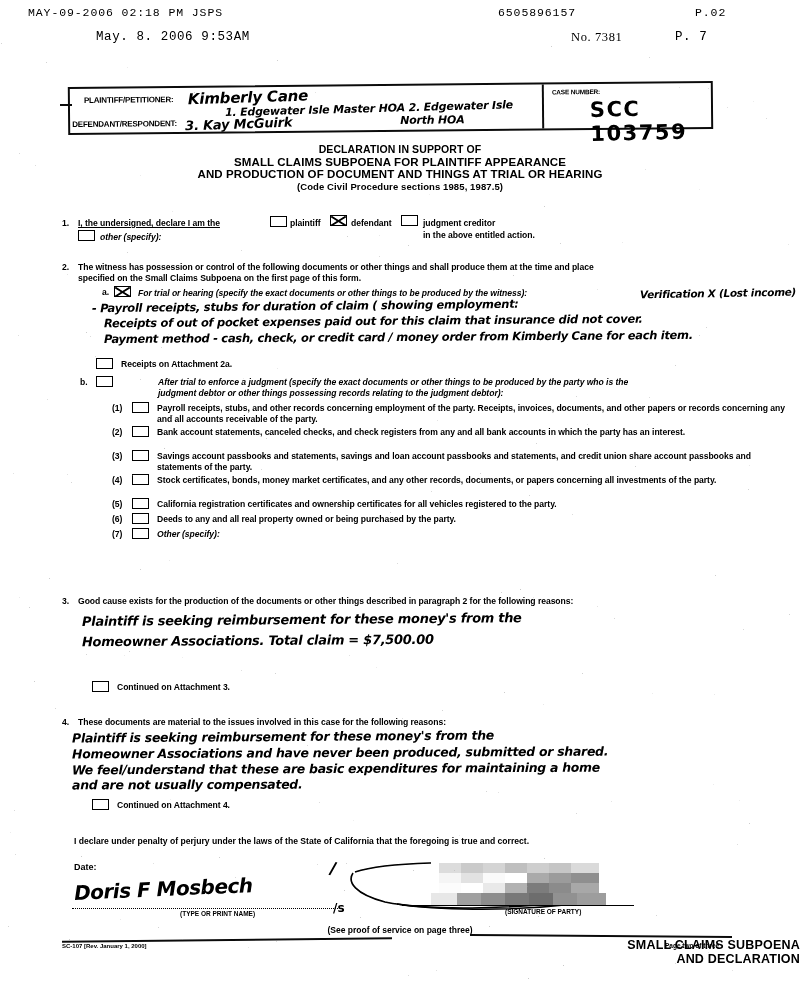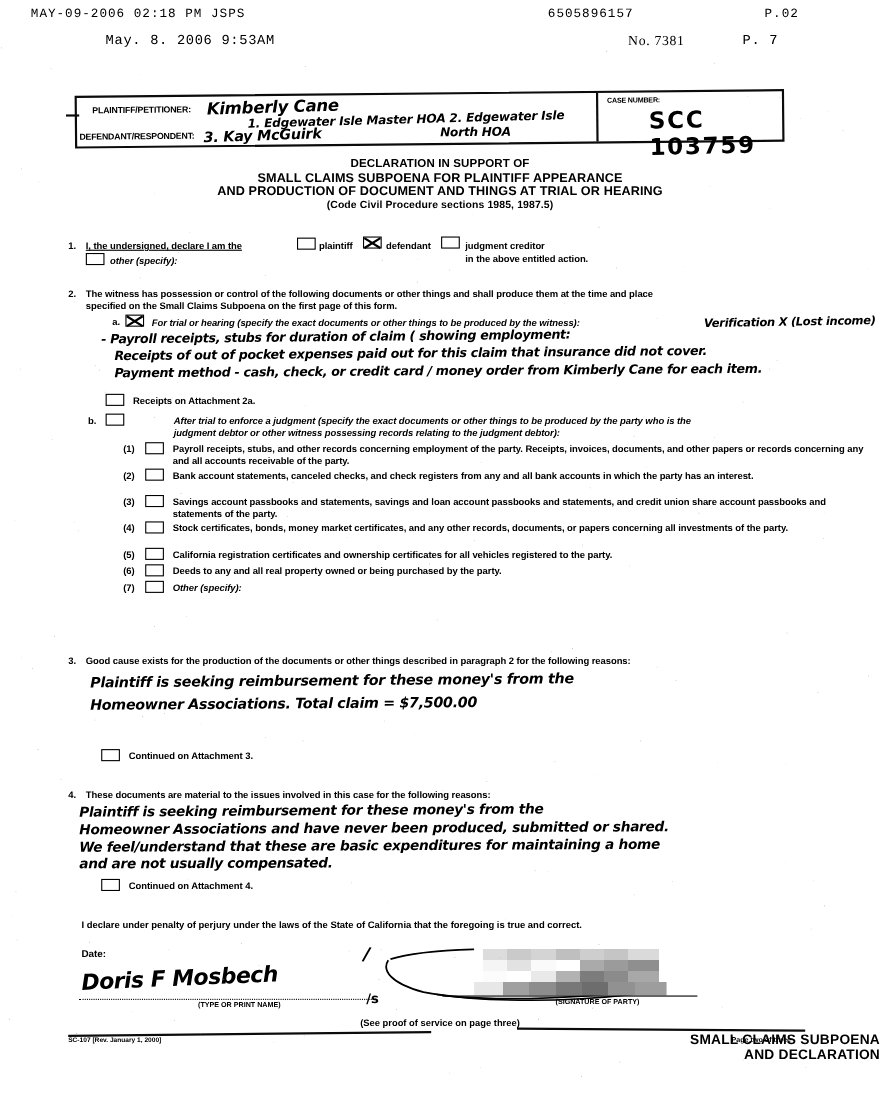--- a/index.html
+++ b/index.html
@@ -394,21 +394,21 @@
 
   <div class="body-text" id="cont2a">
     <span class="cb"></span>
     <span class="lbl">Receipts on Attachment 2a.</span>
   </div>
 
   <div class="body-text" id="itemb">
     <span class="num">b.</span>
     <span class="cb"></span>
     <span class="l1 it">After trial to enforce a judgment (specify the exact documents or other things to be produced by the party who is the</span>
-    <span class="l2 it">judgment debtor or other witness possessing records relating to the judgment debtor):</span>
+    <span class="l2 it">judgment debtor or other things possessing records relating to the judgment debtor):</span>
   </div>
 
   <div class="sublist body-text">
     <div class="subrow" style="height:22px">
       <span class="sn">(1)</span>
       <span class="scb cb"></span>
       <span class="stx">Payroll receipts, stubs, and other records concerning employment of the party. Receipts, invoices, documents, and other papers or records concerning any and all accounts receivable of the party.</span>
     </div>
     <div class="subrow" style="height:22px">
       <span class="sn">(2)</span>

